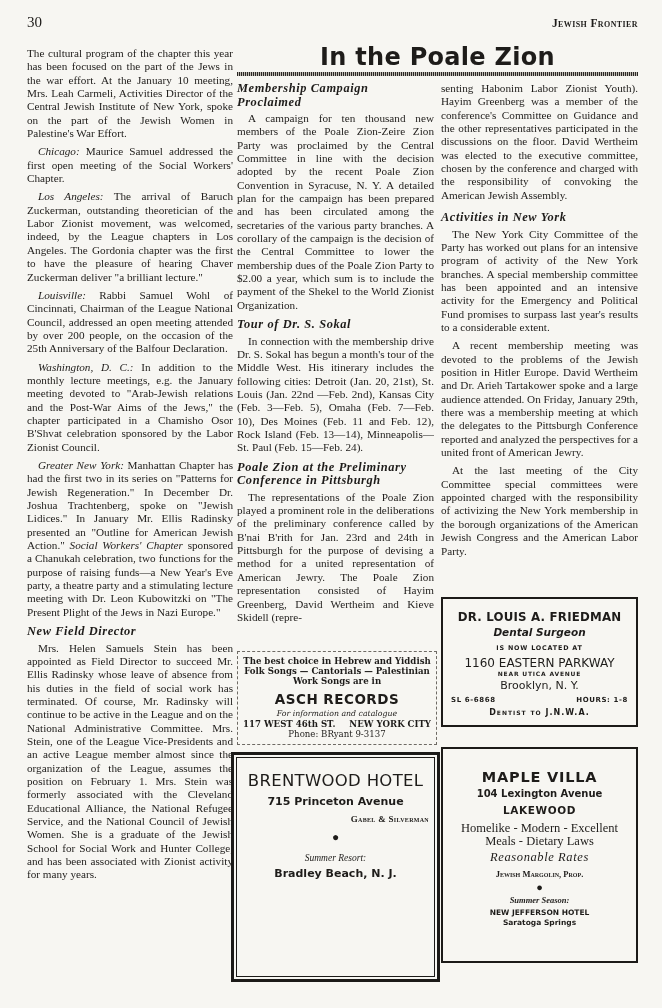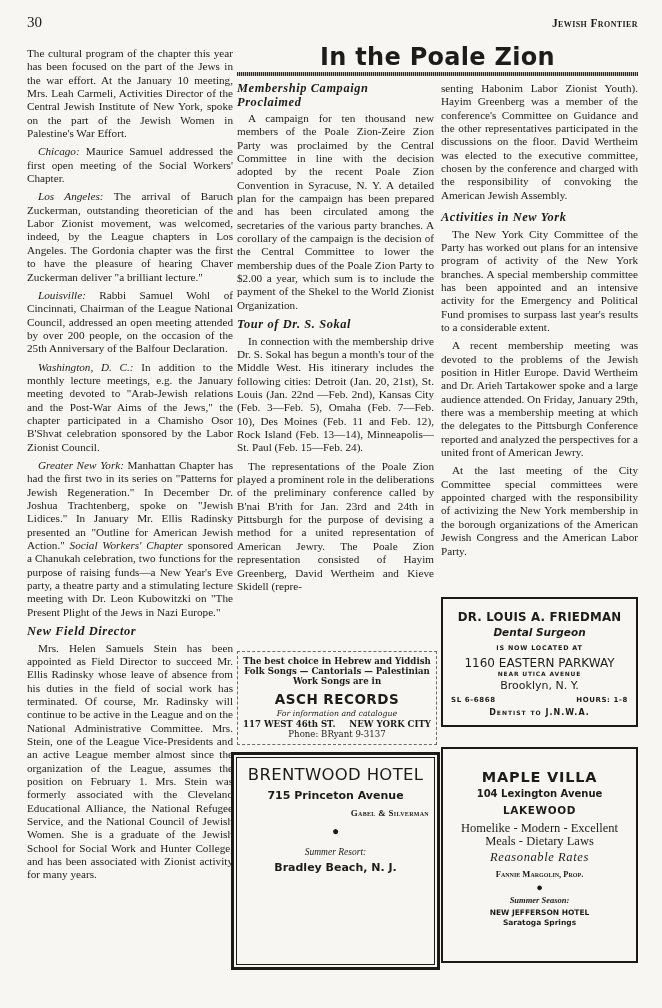--- a/index.html
+++ b/index.html
@@ -47,21 +47,21 @@
   .ad-asch .l1 { font-size: 8.6px; line-height: 10.2px; font-weight: bold; }
   .ad-asch .brand { font-family: "DejaVu Sans", sans-serif; font-weight: bold; font-size: 13.5px; margin: 4px 0 2px; letter-spacing: 0.5px; }
   .ad-asch .info { font-size: 7.8px; font-style: italic; }
   .ad-asch .addr { font-size: 8.6px; font-weight: bold; display:flex; justify-content: space-between; margin-top: 1px; }
   .ad-asch .phone { font-size: 8.6px; }
 
   
   .ad-brent {
     left: 231px; top: 752px; width: 187px; height: 200px;
     border: 3px solid #1c1a18; outline: 1px solid #1c1a18; outline-offset: -6px;
-    padding: 6px 8px; box-sizing: content-box; text-align: center;
+    padding: 12px 8px; box-sizing: content-box; text-align: center;
   }
   .ad-brent .name { font-family: "DejaVu Sans", sans-serif; font-size: 16.5px; letter-spacing: 0.3px; margin-top: 4px; }
   .ad-brent .street { font-family: "DejaVu Sans", sans-serif; font-weight: bold; font-size: 11px; margin-top: 5px; }
   .ad-brent .city { font-family: "DejaVu Sans", sans-serif; font-size: 12.5px; margin-top: 5px; }
   .ad-brent .desc { font-family: "DejaVu Serif", serif; font-size: 11px; line-height: 11.5px; text-align: justify; margin-top: 9px; letter-spacing: 0.2px; }
   .ad-brent .owners { text-align: right; font-size: 9px; font-variant: small-caps; font-weight: bold; margin-top: 6px; letter-spacing: 0.3px; }
   .ad-brent .dot { font-size: 12px; margin-top: 6px; }
   .ad-brent .summer { font-style: italic; font-size: 9.5px; margin-top: 8px; }
   .ad-brent .resort { font-family: "DejaVu Sans", sans-serif; font-size: 11px; font-weight: bold; margin-top: 4px; }
 
@@ -114,20 +114,21 @@
 </div>
 
 <div class="abs main-title">In the Poale Zion</div>
 <div class="abs title-rule"></div>
 
 <div class="col col2">
   <div class="sec-head">Membership Campaign Proclaimed</div>
   <p>A campaign for ten thousand new members of the Poale Zion-Zeire Zion Party was proclaimed by the Central Committee in line with the decision adopted by the recent Poale Zion Convention in Syracuse, N. Y. A detailed plan for the campaign has been prepared and has been circulated among the secretaries of the various party branches. A corollary of the campaign is the decision of the Central Committee to lower the membership dues of the Poale Zion Party to $2.00 a year, which sum is to include the payment of the Shekel to the World Zionist Organization.</p>
   <div class="sec-head">Tour of Dr. S. Sokal</div>
   <p>In connection with the membership drive Dr. S. Sokal has begun a month's tour of the Middle West. His itinerary includes the following cities: Detroit (Jan. 20, 21st), St. Louis (Jan. 22nd —Feb. 2nd), Kansas City (Feb. 3—Feb. 5), Omaha (Feb. 7—Feb. 10), Des Moines (Feb. 11 and Feb. 12), Rock Island (Feb. 13—14), Minneapolis—St. Paul (Feb. 15—Feb. 24).</p>
+  <div class="sec-head">Poale Zion at the Preliminary Conference in Pittsburgh</div>
   <p>The representations of the Poale Zion played a prominent role in the deliberations of the preliminary conference called by B'nai B'rith for Jan. 23rd and 24th in Pittsburgh for the purpose of devising a method for a united representation of American Jewry. The Poale Zion representation consisted of Hayim Greenberg, David Wertheim and Kieve Skidell (repre-</p>
 </div>
 
 <div class="col col3">
   <p class="noindent">senting Habonim Labor Zionist Youth). Hayim Greenberg was a member of the conference's Committee on Guidance and the other representatives participated in the discussions on the floor. David Wertheim was elected to the executive committee, chosen by the conference and charged with the responsibility of convoking the American Jewish Assembly.</p>
   <div class="sec-head" style="margin-top:9px">Activities in New York</div>
   <p>The New York City Committee of the Party has worked out plans for an intensive program of activity of the New York branches. A special membership committee has been appointed and an intensive activity for the Emergency and Political Fund promises to surpass last year's results to a considerable extent.</p>
   <p>A recent membership meeting was devoted to the problems of the Jewish position in Hitler Europe. David Wertheim and Dr. Arieh Tartakower spoke and a large audience attended. On Friday, January 29th, there was a membership meeting at which the delegates to the Pittsburgh Conference reported and analyzed the perspectives for a united front of American Jewry.</p>
   <p>At the last meeting of the City Committee special committees were appointed charged with the responsibility of activizing the New York membership in the borough organizations of the American Jewish Congress and the American Labor Party.</p>
 </div>
@@ -165,18 +166,18 @@
   </div>
   <div class="dent">Dentist to J.N.W.A.</div>
 </div>
 
 <div class="abs ad-maple">
   <div class="name">MAPLE VILLA</div>
   <div class="street">104 Lexington Avenue</div>
   <div class="city">LAKEWOOD</div>
   <div class="desc">Homelike - Modern - Excellent Meals - Dietary Laws</div>
   <div class="rates">Reasonable Rates</div>
-  <div class="prop">Fannie Margolin, Prop.</div>
+  <div class="prop">Jewish Margolin, Prop.</div>
   <div class="dot">●</div>
   <div class="summer">Summer Season:</div>
   <div class="hotel">NEW JEFFERSON HOTEL</div>
   <div class="place">Saratoga Springs</div>
 </div>
 
 </body></html>

